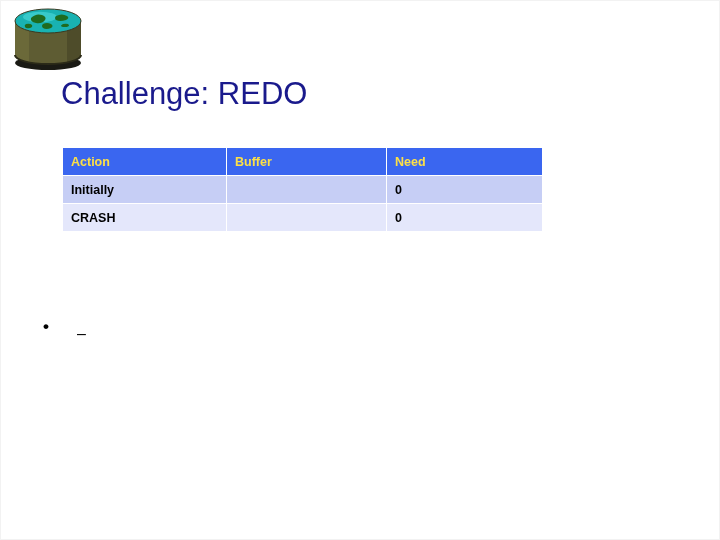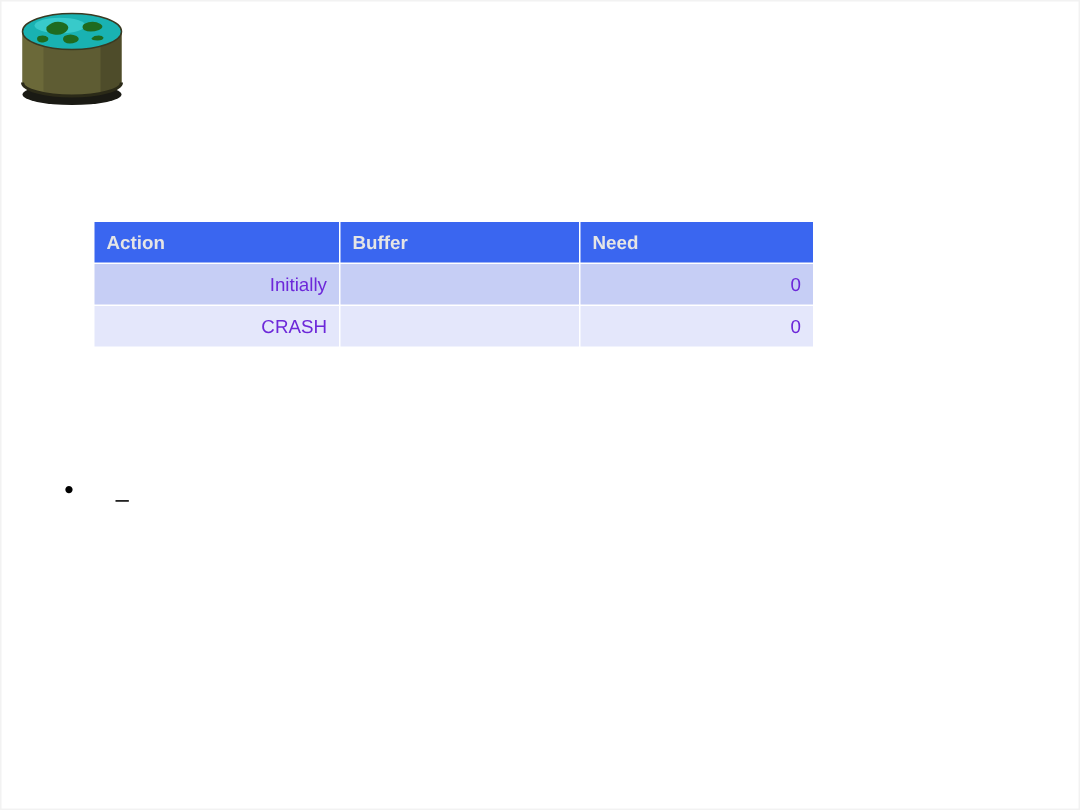--- a/index.html
+++ b/index.html
@@ -63,27 +63,26 @@
     padding: 0 8px;
     height: 27px;
     vertical-align: middle;
     font-size: 12.5px;
     text-align: left;
     overflow: hidden;
     white-space: nowrap;
   }
   table.slide-table th {
     background: #3a66f0;
-    color: #e5e5e5;
+    color: #fde047;
     font-weight: bold;
   }
   table.slide-table td {
-    color: #6d28d9;
-    font-weight: normal;
-    text-align: right;
+    color: #000000;
+    font-weight: bold;
   }
   tr.row-dark td { background: #c6cef5; }
   tr.row-light td { background: #e4e7fb; }
 
   col.c-action { width: 163px; }
   col.c-buffer { width: 159px; }
   col.c-disk   { width: 155px; }
 
   
   #bullets {
@@ -149,20 +148,21 @@
       <path d="M22 13 q5 -5 11 -3 q5 2 3 5 q-3 4 -9 3 q-6 -1 -5 -5 Z" fill="#1f6b1f"></path>
       <path d="M34 19 q4 -2 8 0 q3 2 0 4 q-5 2 -8 0 q-2 -2 0 -4 Z" fill="#1f6b1f"></path>
       <path d="M47 11 q6 -3 11 0 q3 2 -1 4 q-6 2 -10 0 q-2 -2 0 -4 Z" fill="#1f6b1f"></path>
       <path d="M17 19 q4 -1 6 1 q1 2 -2 3 q-4 1 -5 -1 q-1 -2 1 -3 Z" fill="#1f6b1f"></path>
       <path d="M54 19 q5 -1 6 1 q0 2 -4 2 q-4 0 -4 -1.5 Z" fill="#1f6b1f"></path>
 
       <path d="M6 50 A33 9 0 0 0 72 50" fill="none" stroke="#2b2a18" stroke-width="2"></path>
     </svg>
   </div>
 
+  <div id="title">Challenge: REDO</div>
 
   <div id="table-wrap">
     <table class="slide-table">
       <colgroup>
         <col class="c-action">
         <col class="c-buffer">
         <col class="c-disk">
       </colgroup>
       <thead>
         <tr>

